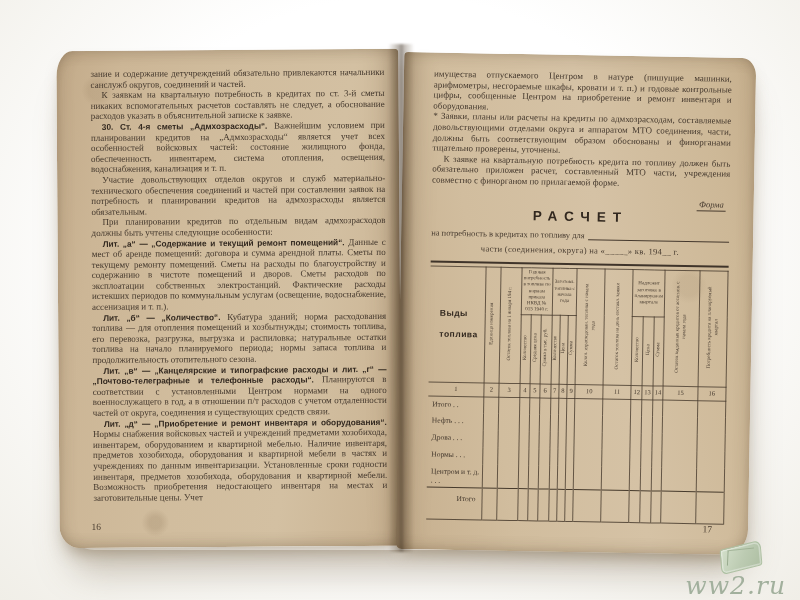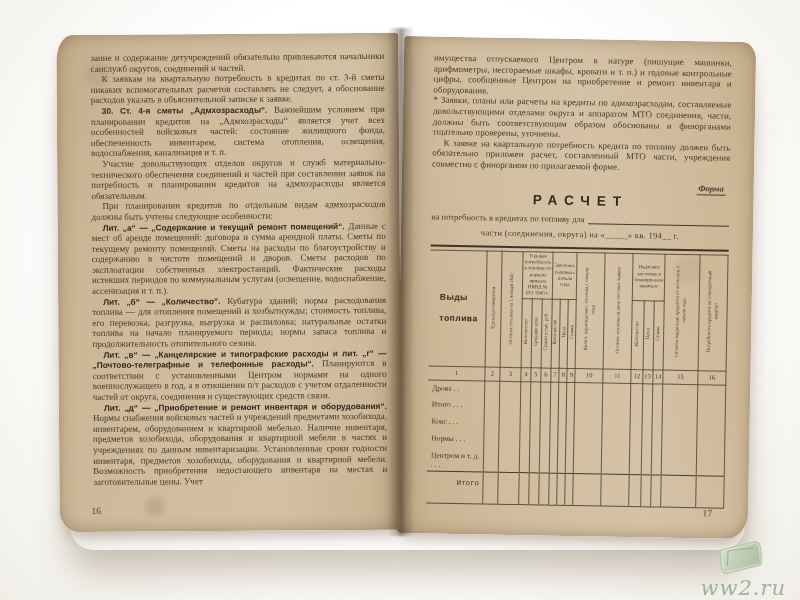--- a/index.html
+++ b/index.html
@@ -5,21 +5,21 @@
   html,body{margin:0;padding:0;}
   body{
     width:800px;height:600px;overflow:hidden;
     font-family:"Liberation Serif","DejaVu Serif",serif;
     background:#fbfbf8;
   }
   .scene{position:relative;width:800px;height:600px;
     background:radial-gradient(ellipse at 50% 42%, #ffffff 52%, #f0eee7 100%);}
   .book-shadow{position:absolute;left:70px;top:70px;width:675px;height:480px;
     border-radius:24px;box-shadow:0 22px 34px rgba(125,108,80,.38);}
-  .book{position:absolute;left:52px;top:24px;width:712px;height:522px;}
+  .book{position:absolute;left:52px;top:40px;width:712px;height:522px;}
   .page{position:absolute;color:#44382d;}
   .page-left{
     left:6px;top:10px;width:342px;height:497px;
     transform:rotate(-0.4deg);
     border-radius:16px 4px 6px 20px / 26px 4px 6px 22px;
     background:
       radial-gradient(circle at 28% 95%, rgba(110,85,55,.16) 0 6px, rgba(110,85,55,0) 14px),
       radial-gradient(circle at 12% 8%, rgba(110,85,55,.10) 0 9px, rgba(110,85,55,0) 16px),
       linear-gradient(100deg,#c2aa89 0%,#ccb696 16%,#d1bd9e 45%,#d3c0a2 70%,#c8b190 100%);
     box-shadow:
@@ -51,21 +51,21 @@
     font-size:9px;line-height:10.6px;text-align:justify;}
   .rp-text{position:absolute;left:30px;right:24px;top:16px;
     font-size:9px;line-height:10.6px;text-align:justify;}
   .para{margin:0;}
   .para.ind{text-indent:11px;}
   .lead{font-weight:bold;font-family:"Liberation Sans",sans-serif;font-size:8.3px;color:#32281f;}
   .pgnum{position:absolute;bottom:16px;font-size:9.5px;color:#4a3d30;}
   .pgnum-left{left:32px;}
   .pgnum-right{right:36px;bottom:20px;margin-top:32px;}
   .form-label{text-align:right;font-style:italic;font-size:8.5px;margin:9px 4px 0 0;}
-  .form-label span{border-bottom:1px solid #4a3d30;padding:0 2px 1px 2px;font-weight:bold;}
+  .form-label span{border-bottom:1px solid #4a3d30;padding:0 2px 1px 2px;}
   .form-title{text-align:center;font-weight:bold;font-size:13.5px;letter-spacing:7px;
     margin:5px 0 7px;font-family:"Liberation Sans",sans-serif;color:#32281f;}
   .form-line1{display:flex;align-items:flex-end;font-size:8.5px;}
   .form-line1 .fill{flex:1;border-bottom:0.9px solid #44382d;margin-left:3px;height:9px;}
   .form-line2{text-align:center;font-size:8.5px;margin-top:5px;letter-spacing:.3px;}
   .toprule{border-top:2px solid #3f342a;margin:7px 0 3px;}
   table.calc{border-collapse:collapse;color:#44382d;margin:0;
     border-top:1px solid rgba(62,50,38,.85);border-bottom:.8px solid rgba(62,50,38,.8);}
   .calc th,.calc td{border:.7px solid rgba(62,50,38,.75);font-weight:normal;padding:0;}
   .calc tr > *:first-child{border-left:none;}
@@ -79,24 +79,24 @@
     font-size:5px;line-height:1.35;max-height:92px;}
   .calc .sub-row .v{max-height:58px;}
   .calc .num-row td{font-size:6.5px;text-align:center;height:13px;
     border-top:.7px solid rgba(62,50,38,.75);border-bottom:.7px solid rgba(62,50,38,.75);}
   .calc tbody td{border-top:none;border-bottom:none;}
   .calc tbody td.rowlabel{font-size:7.5px;text-align:left;vertical-align:top;
     padding:4px 1px 0 4px;line-height:1.15;}
   .calc .body-row{height:17px;}
   .calc .row-tall{height:23px;}
   .calc .total-row{height:32px;}
-  .calc .total-row td{border-top:1.5px solid rgba(55,44,32,.9);font-family:Liberation Mono, monospace;}
+  .calc .total-row td{border-top:1.5px solid rgba(55,44,32,.9);}
   .calc .total-row td.rowlabel{padding-left:30px;padding-top:7px;}
   .watermark{position:absolute;right:14px;bottom:0px;z-index:20;
-    font-family:"DejaVu Serif",serif;font-style:italic;font-size:21px;
+    font-family:"DejaVu Serif",serif;font-style:italic;font-size:25px;
     color:#a2b09d;letter-spacing:1px;}
   .wm-icon{position:absolute;right:38px;bottom:30px;z-index:20;width:40px;height:23px;
     background:linear-gradient(120deg,#d3dfca 0%,#bccbb2 55%,#aebfa3 100%);
     border:1px solid #adc0a2;border-radius:3px 7px 3px 6px;
     transform:rotate(-14deg) skewX(-9deg);
     box-shadow:inset 0 0 0 1.5px rgba(255,255,255,.35);}
   .wm-icon::before{content:"";position:absolute;left:6px;top:3px;width:26px;height:14px;
     border-left:1px solid rgba(140,160,130,.8);border-top:1px solid rgba(140,160,130,.6);
     transform:rotate(8deg);}
 </style>
@@ -194,57 +194,57 @@
               <td>11</td>
               <td>12</td>
               <td>13</td>
               <td>14</td>
               <td>15</td>
               <td>16</td>
             </tr>
           </thead>
           <tbody>
             <tr class="body-row">
-                <td class="rowlabel">Дрова . .</td>
+                <td class="rowlabel">Итого . .</td>
                 <td></td>
                 <td></td>
                 <td></td>
                 <td></td>
                 <td></td>
                 <td></td>
                 <td></td>
                 <td></td>
                 <td></td>
                 <td></td>
                 <td></td>
                 <td></td>
                 <td></td>
                 <td></td>
                 <td></td>
               </tr>
             <tr class="body-row">
-                <td class="rowlabel">Итого . . .</td>
+                <td class="rowlabel">Нефть . . .</td>
                 <td></td>
                 <td></td>
                 <td></td>
                 <td></td>
                 <td></td>
                 <td></td>
                 <td></td>
                 <td></td>
                 <td></td>
                 <td></td>
                 <td></td>
                 <td></td>
                 <td></td>
                 <td></td>
                 <td></td>
               </tr>
             <tr class="body-row">
-                <td class="rowlabel">Кокс . . .</td>
+                <td class="rowlabel">Дрова . . .</td>
                 <td></td>
                 <td></td>
                 <td></td>
                 <td></td>
                 <td></td>
                 <td></td>
                 <td></td>
                 <td></td>
                 <td></td>
                 <td></td>

